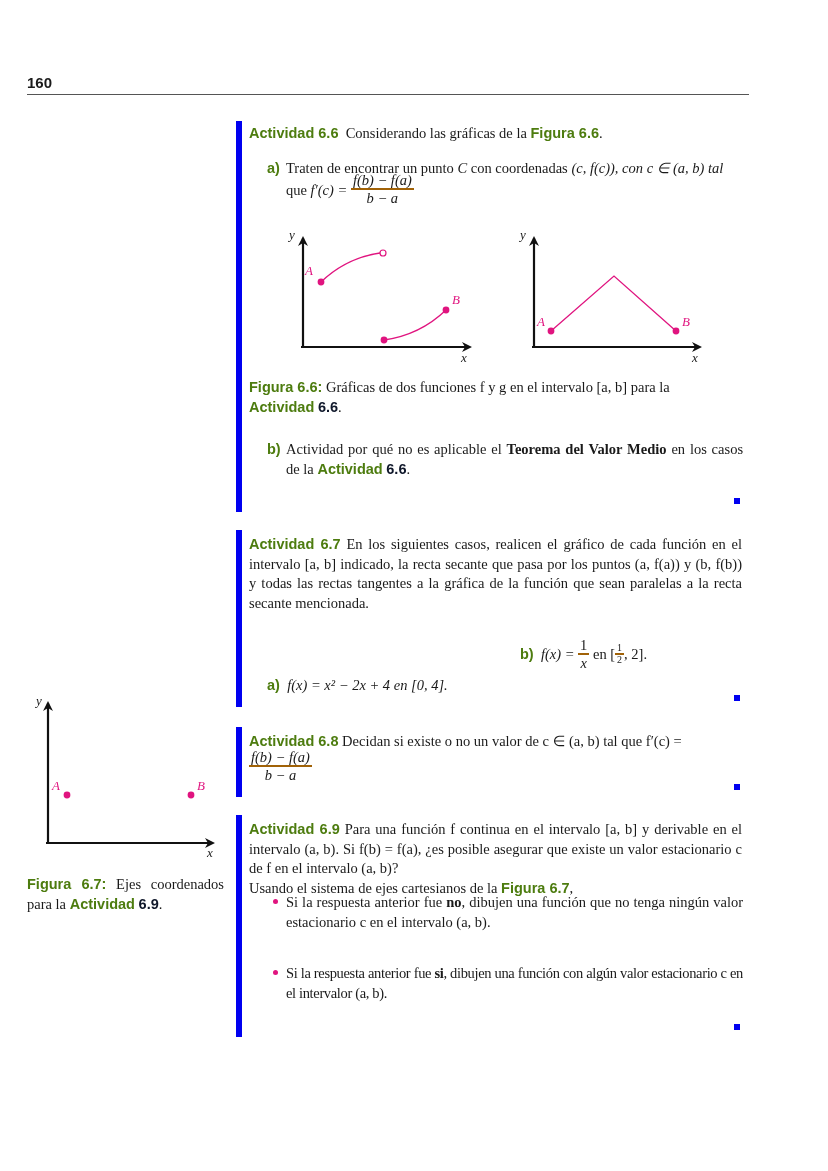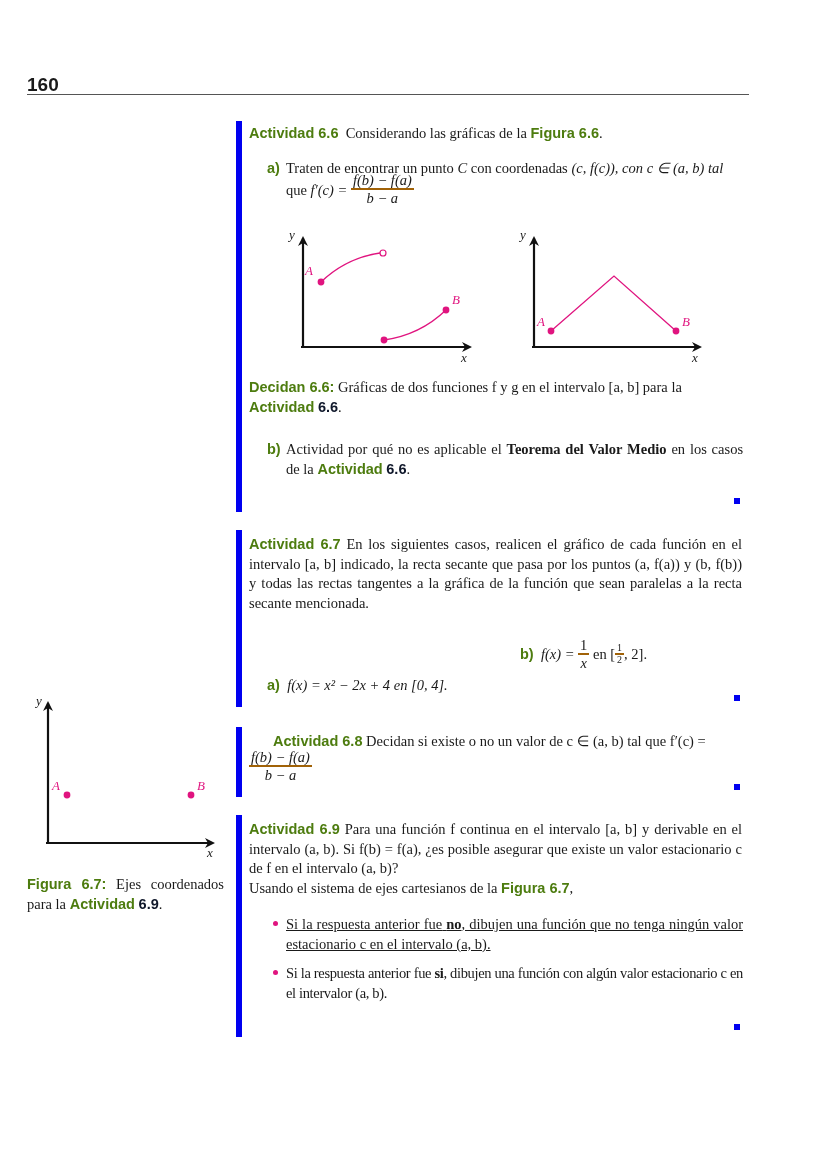--- a/index.html
+++ b/index.html
@@ -2,21 +2,21 @@
 <html><head>
 <meta charset="utf-8">
 <style>
   html, body { margin:0; padding:0; background:#ffffff; }
   body { width:828px; height:1171px; position:relative; overflow:hidden;
          font-family:"Liberation Serif", serif; color:#1a1a1a; font-size:14.5px; }
   .mag { color:#4d7c0f; font-family:Liberation Sans, sans-serif; font-weight:bold; }
   .blk-sans { font-family:"Liberation Sans", sans-serif; font-weight:bold; color:#0f172a; }
   i.m { font-style:italic; }
   .page-num { position:absolute; left:27px; top:74px; font-family:"Liberation Sans", sans-serif;
-              font-weight:bold; font-size:19px; }
+              font-weight:bold; font-size:15px; }
   .rule { position:absolute; left:27px; top:94px; width:722px; height:1px; background:#555; }
   .bar { position:absolute; left:236px; width:6px; background:#0000f0; }
   .qed { position:absolute; left:734px; width:6px; height:6px; background:#0000f0; }
   .block { position:absolute; left:249px; width:493px; line-height:19.5px; text-align:justify; }
   .item { position:absolute; left:267px; width:476px; line-height:20px; text-align:justify; }
   .item .lbl { position:absolute; left:0; top:0; }
   .item .txt { margin-left:19px; display:block; }
   .frac { display:inline-block; vertical-align:middle; text-align:center; line-height:16px; }
   .frac .num { display:block; border-bottom:2px solid #a16207; padding:0 2px; }
   .frac .den { display:block; padding:0 2px; }
@@ -93,21 +93,21 @@
 <i class="m" style="position:absolute;left:461px;top:350px;font-size:13px;">x</i>
 <i class="m" style="position:absolute;left:305px;top:263px;font-size:13px;color:#e0147f;">A</i>
 <i class="m" style="position:absolute;left:452px;top:292px;font-size:13px;color:#e0147f;">B</i>
 
 <i class="m" style="position:absolute;left:520px;top:227px;font-size:13px;">y</i>
 <i class="m" style="position:absolute;left:692px;top:350px;font-size:13px;">x</i>
 <i class="m" style="position:absolute;left:537px;top:314px;font-size:13px;color:#e0147f;">A</i>
 <i class="m" style="position:absolute;left:682px;top:314px;font-size:13px;color:#e0147f;">B</i>
 
 <div class="cap" style="left:249px;top:378px;width:493px;">
-  <span class="mag">Decidan 6.6:</span>
+  <span class="mag">Figura 6.6:</span>
   <span>Gráficas de dos funciones f y g en el intervalo [a, b] para la</span><br>
   <span class="mag">Actividad</span>
   <span class="blk-sans">6.6</span><span>.</span>
 </div>
 
 <div class="item" style="top:439px;">
   <span class="lbl mag">b)</span>
   <span class="txt">
     <span>Actividad por qué no es aplicable el</span>
     <b>Teorema del Valor Medio</b>
@@ -132,40 +132,40 @@
   <span class="mag" style="vertical-align:middle;">b)</span>&nbsp;
   <i class="m" style="vertical-align:middle;">f(x) =</i>
   <span class="frac">
     <span class="num">1</span>
     <i class="m den">x</i>
   </span>
   <span style="vertical-align:middle;text-align:right;">en [</span><span class="frac small"><span class="num">1</span><span class="den">2</span></span><span style="vertical-align:middle;">, 2].</span>
 </div>
 <div class="qed" style="top:695px;"></div>
 
-<div class="block" style="top:732px;margin-left:24px;">
+<div class="block" style="top:732px;">
   <span class="mag">Actividad 6.8</span>
   <span>Decidan si existe o no un valor de c ∈ (a, b) tal que f′(c) =</span>
 </div>
 <div style="position:absolute;left:249px;top:749px;width:493px;">
   <span class="frac">
     <i class="m num">f(b) − f(a)</i>
     <i class="m den">b − a</i>
   </span>
 </div>
 <div class="qed" style="top:784px;"></div>
 
 <div class="block" style="top:820px;">
   <span class="mag">Actividad 6.9</span>
   <span>Para una función f continua en el intervalo [a, b] y derivable en el intervalo (a, b). Si f(b) = f(a), ¿es posible asegurar que existe un valor estacionario c de f en el intervalo (a, b)?</span><br>
   <span>Usando el sistema de ejes cartesianos de la</span>
   <span class="mag">Figura 6.7</span><span>,</span>
 </div>
 
-<div class="item" style="top:914px;text-decoration:underline;">
+<div class="item" style="top:892px;">
   <span class="bullet"></span>
   <span class="txt">
     <span>Si la respuesta anterior fue</span>
     <b>no</b><span>, dibujen una función que no tenga ningún valor estacionario c en el intervalo (a, b).</span>
   </span>
 </div>
 <div class="item" style="top:963px;">
   <span class="bullet"></span>
   <span class="txt" style="letter-spacing:-0.35px;">
     <span>Si la respuesta anterior fue</span>

